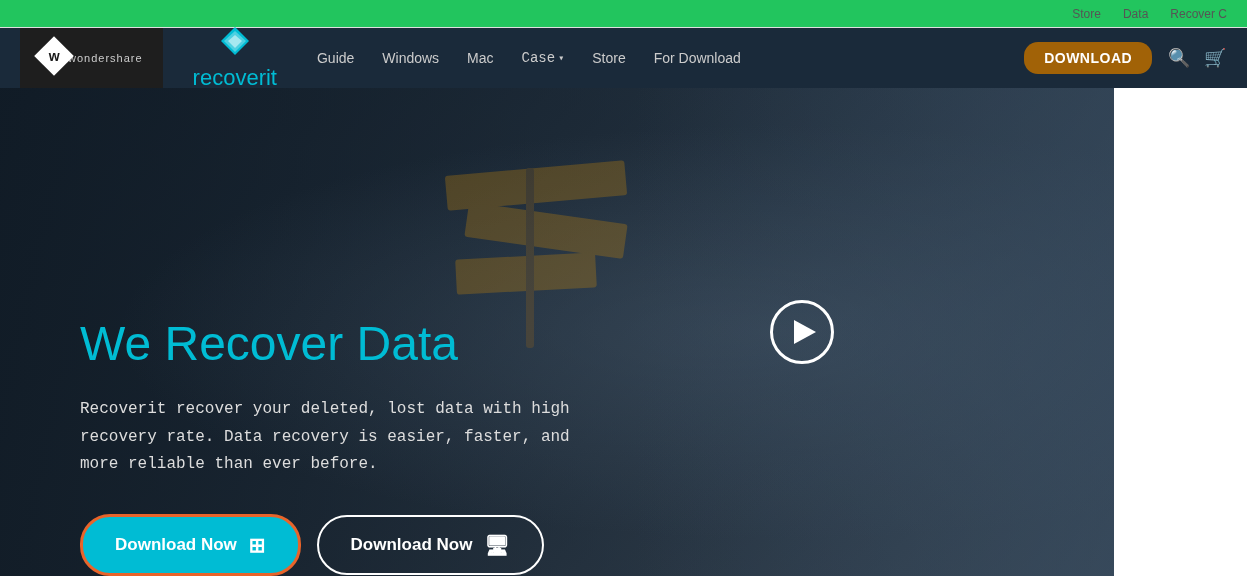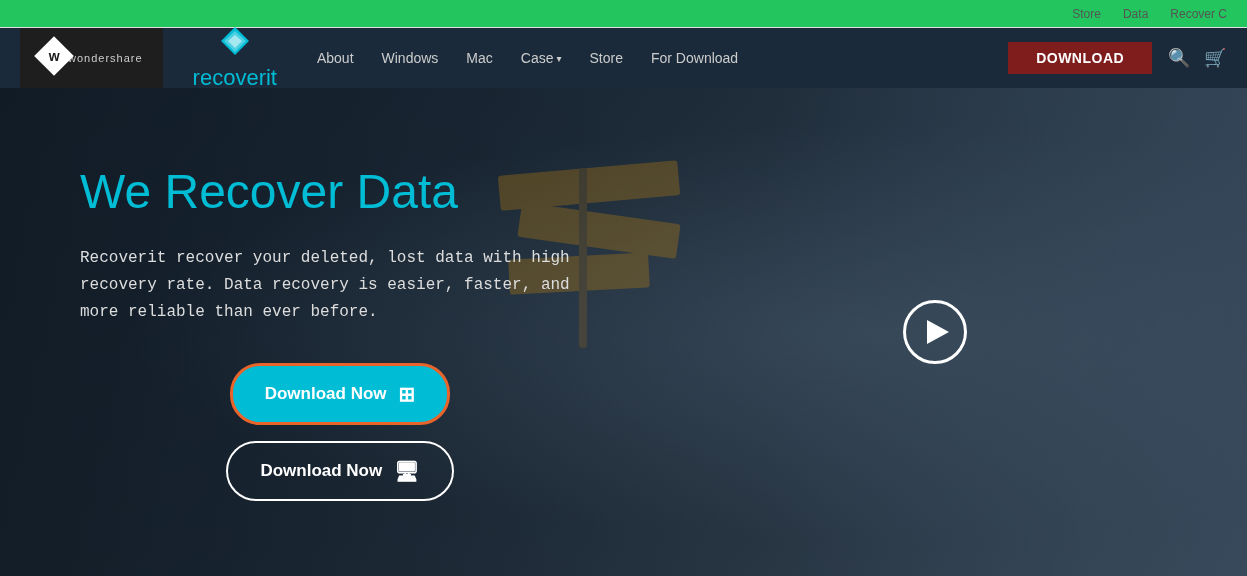--- a/index.html
+++ b/index.html
@@ -97,59 +97,60 @@
     .nav-links a {
       color: #ccc;
       text-decoration: none;
       font-size: 14px;
       cursor: pointer;
     }
     .nav-case {
       display: flex;
       align-items: center;
       gap: 3px;
+      font-family: Liberation Mono, monospace;
     }
     .chevron {
       font-size: 10px;
       color: #ccc;
     }
 
     .nav-download-btn {
-      background: #7f1d1d;
+      background: #a16207;
       color: white;
       border: none;
-      padding: 8px 28px;
+      padding: 8px 20px;
       font-size: 14px;
       font-weight: bold;
       cursor: pointer;
-      border-radius: 0;
+      border-radius: 14px;
       margin-left: auto;
       margin-right: 16px;
       letter-spacing: 0.5px;
     }
     .nav-icons {
       display: flex;
       gap: 14px;
       align-items: center;
     }
     .nav-icon {
       color: white;
       font-size: 18px;
       cursor: pointer;
     }
 
     
     .hero {
       position: relative;
-      width: 1247px;
+      width: 1114px;
       height: 488px;
       background: linear-gradient(135deg, #1a2a3a 0%, #2a3a4a 40%, #3a4a5a 70%, #4a5a6a 100%);
       overflow: hidden;
       display: flex;
-      align-items: center;
+      align-items: flex-end;
     }
 
     
     .hero-bg {
       position: absolute;
       top: 0; left: 0; right: 0; bottom: 0;
       background: 
         radial-gradient(ellipse at 70% 50%, rgba(80, 100, 120, 0.4) 0%, transparent 60%),
         linear-gradient(to right, rgba(15, 25, 35, 0.85) 0%, rgba(15, 25, 35, 0.5) 50%, rgba(15, 25, 35, 0.2) 100%);
     }
@@ -204,21 +205,20 @@
       line-height: 1.7;
       margin-bottom: 36px;
       max-width: 520px;
       font-family: Liberation Mono, monospace;
     }
 
     .hero-buttons {
       display: flex;
       gap: 16px;
       align-items: center;
-      flex-direction: column;
     }
 
     .btn-windows {
       background: #00bcd4;
       color: white;
       border: 3px solid #e8642a;
       border-radius: 30px;
       padding: 16px 32px;
       font-size: 17px;
       font-weight: bold;
@@ -297,21 +297,21 @@
         <polygon points="16,6 27,16 16,27 5,16" fill="white" opacity="0.3"></polygon>
         <polygon points="16,10 23,16 16,23 9,16" fill="white" opacity="0.5"></polygon>
       </svg>
     </div>
     <span class="logo-text">
       <span>recover</span><span style="color:#00bcd4">it</span>
     </span>
   </div>
 
   <div class="nav-links">
-    <a>About</a>
+    <a>Guide</a>
     <a>Windows</a>
     <a>Mac</a>
     <div class="nav-case">
       <a>Case</a>
       <span class="chevron">▾</span>
     </div>
     <a>Store</a>
     <a>For Download</a>
   </div>
 

